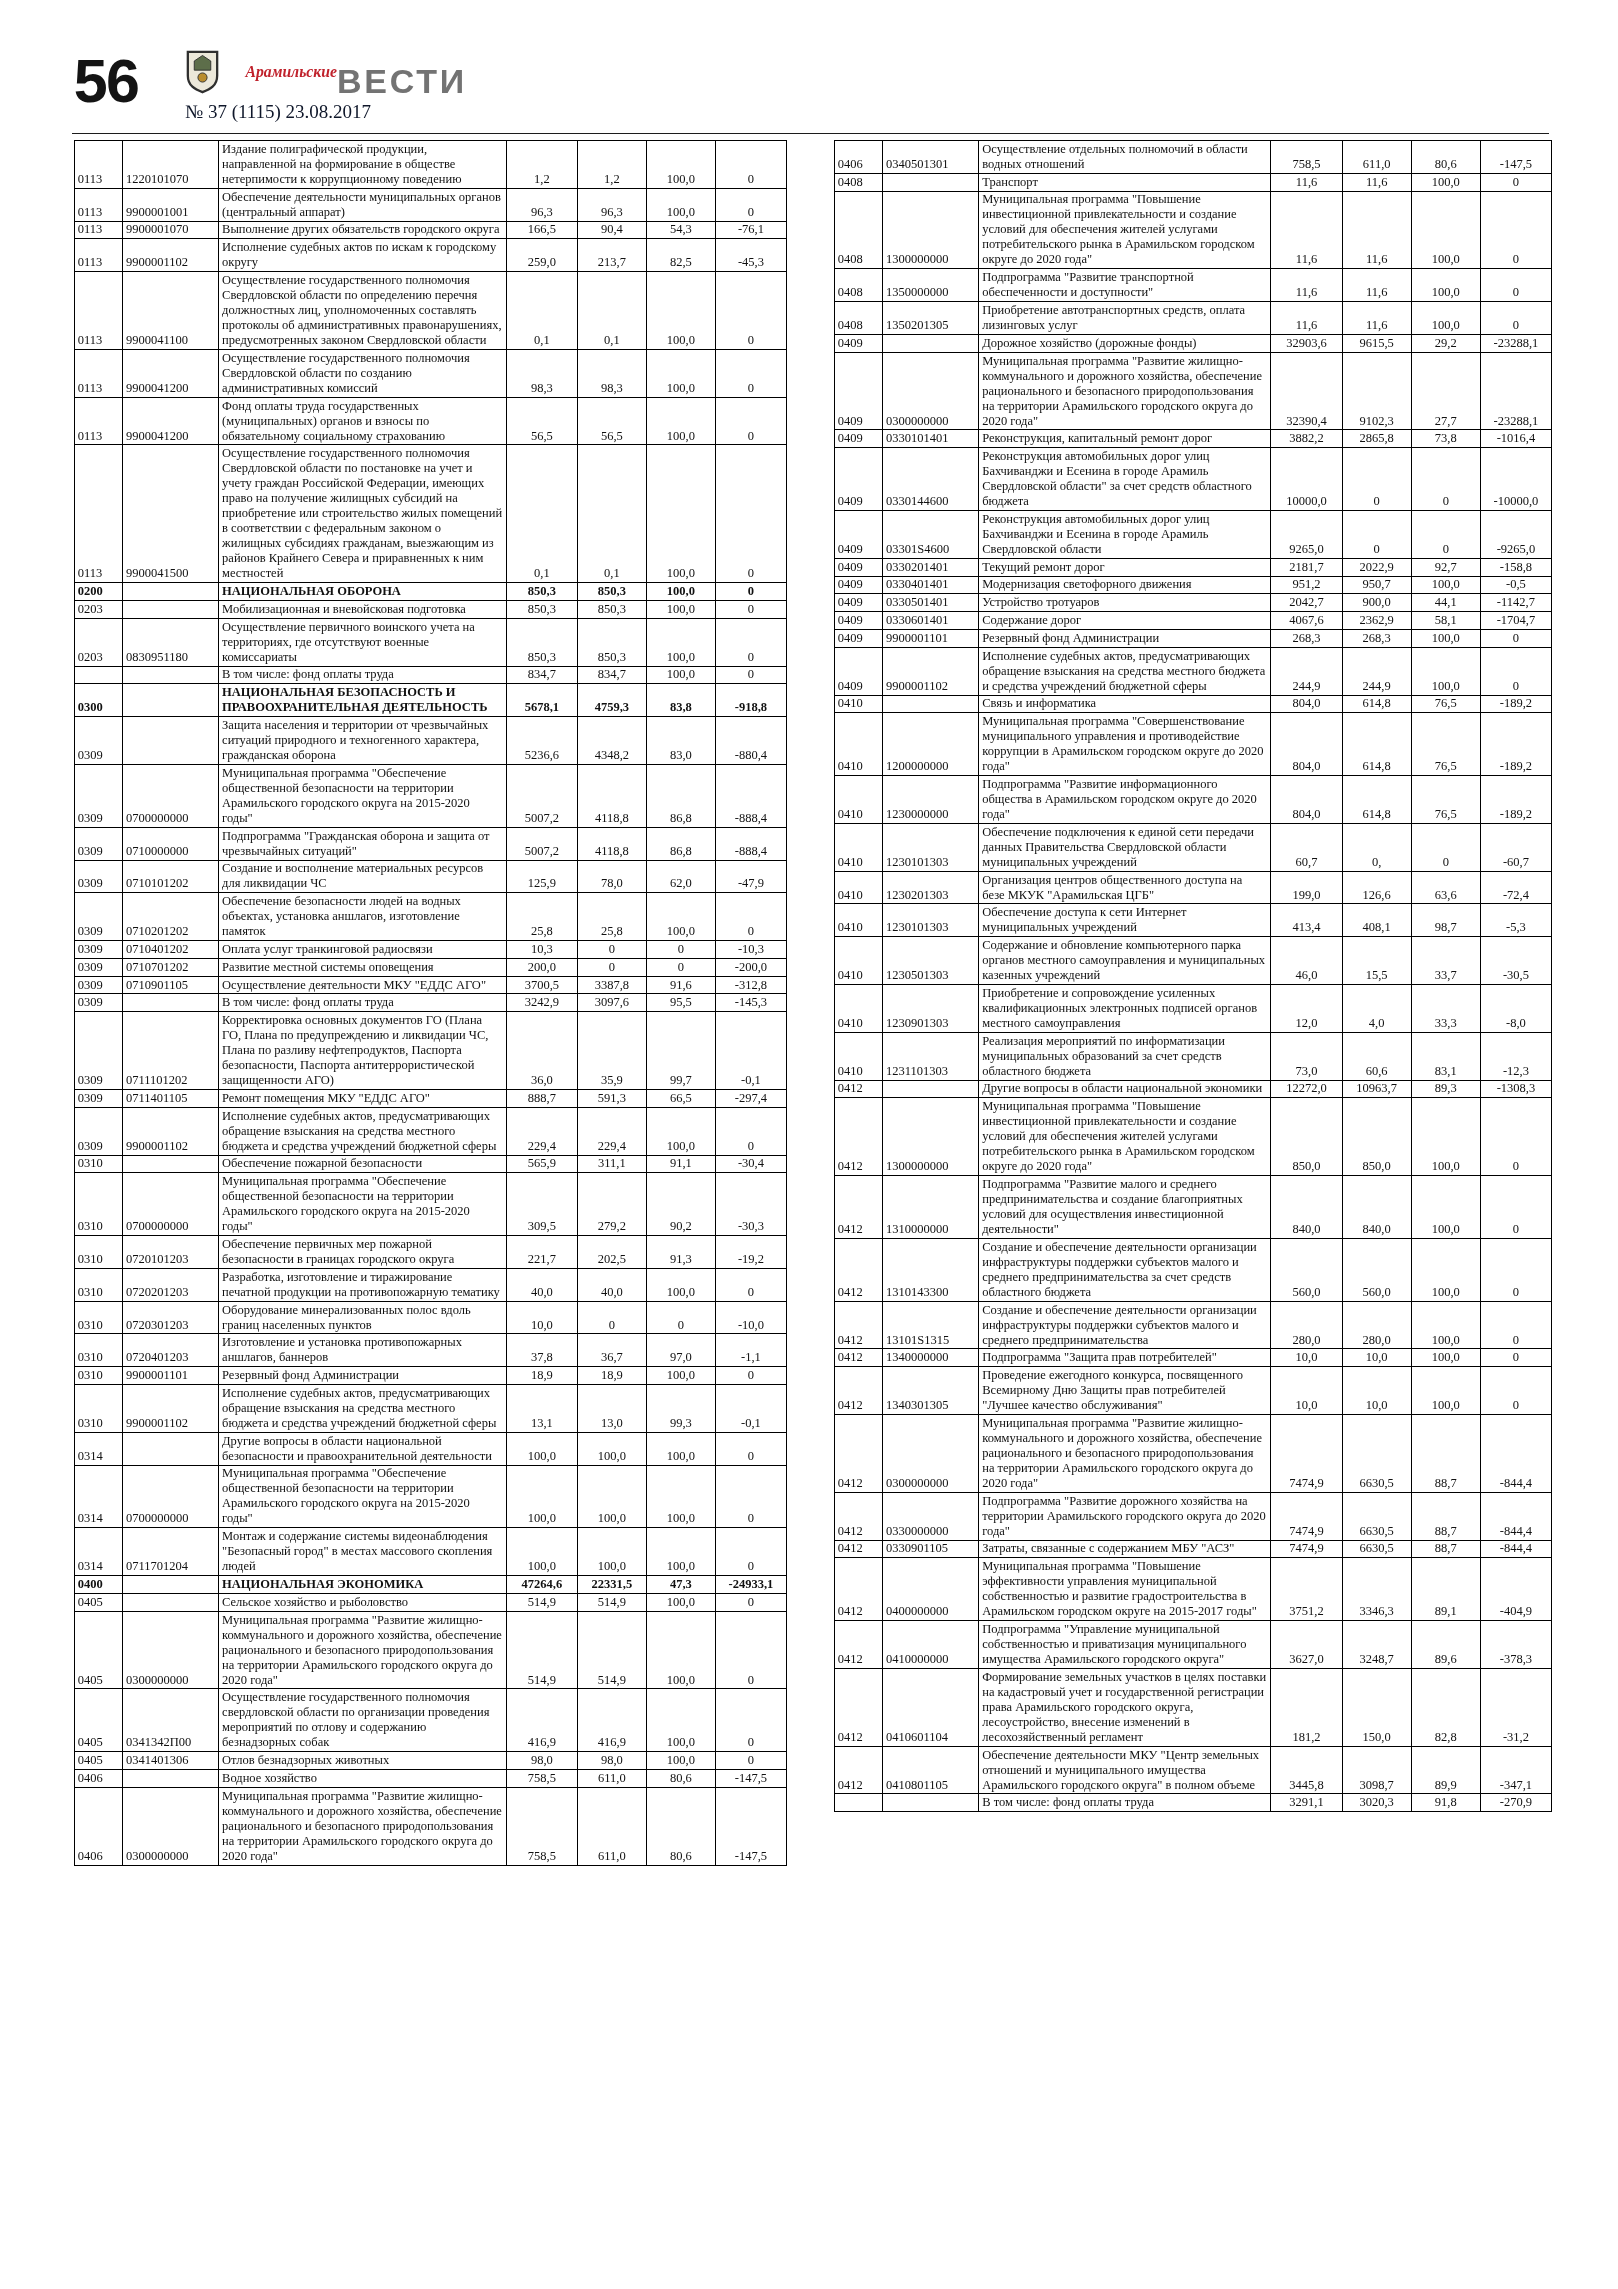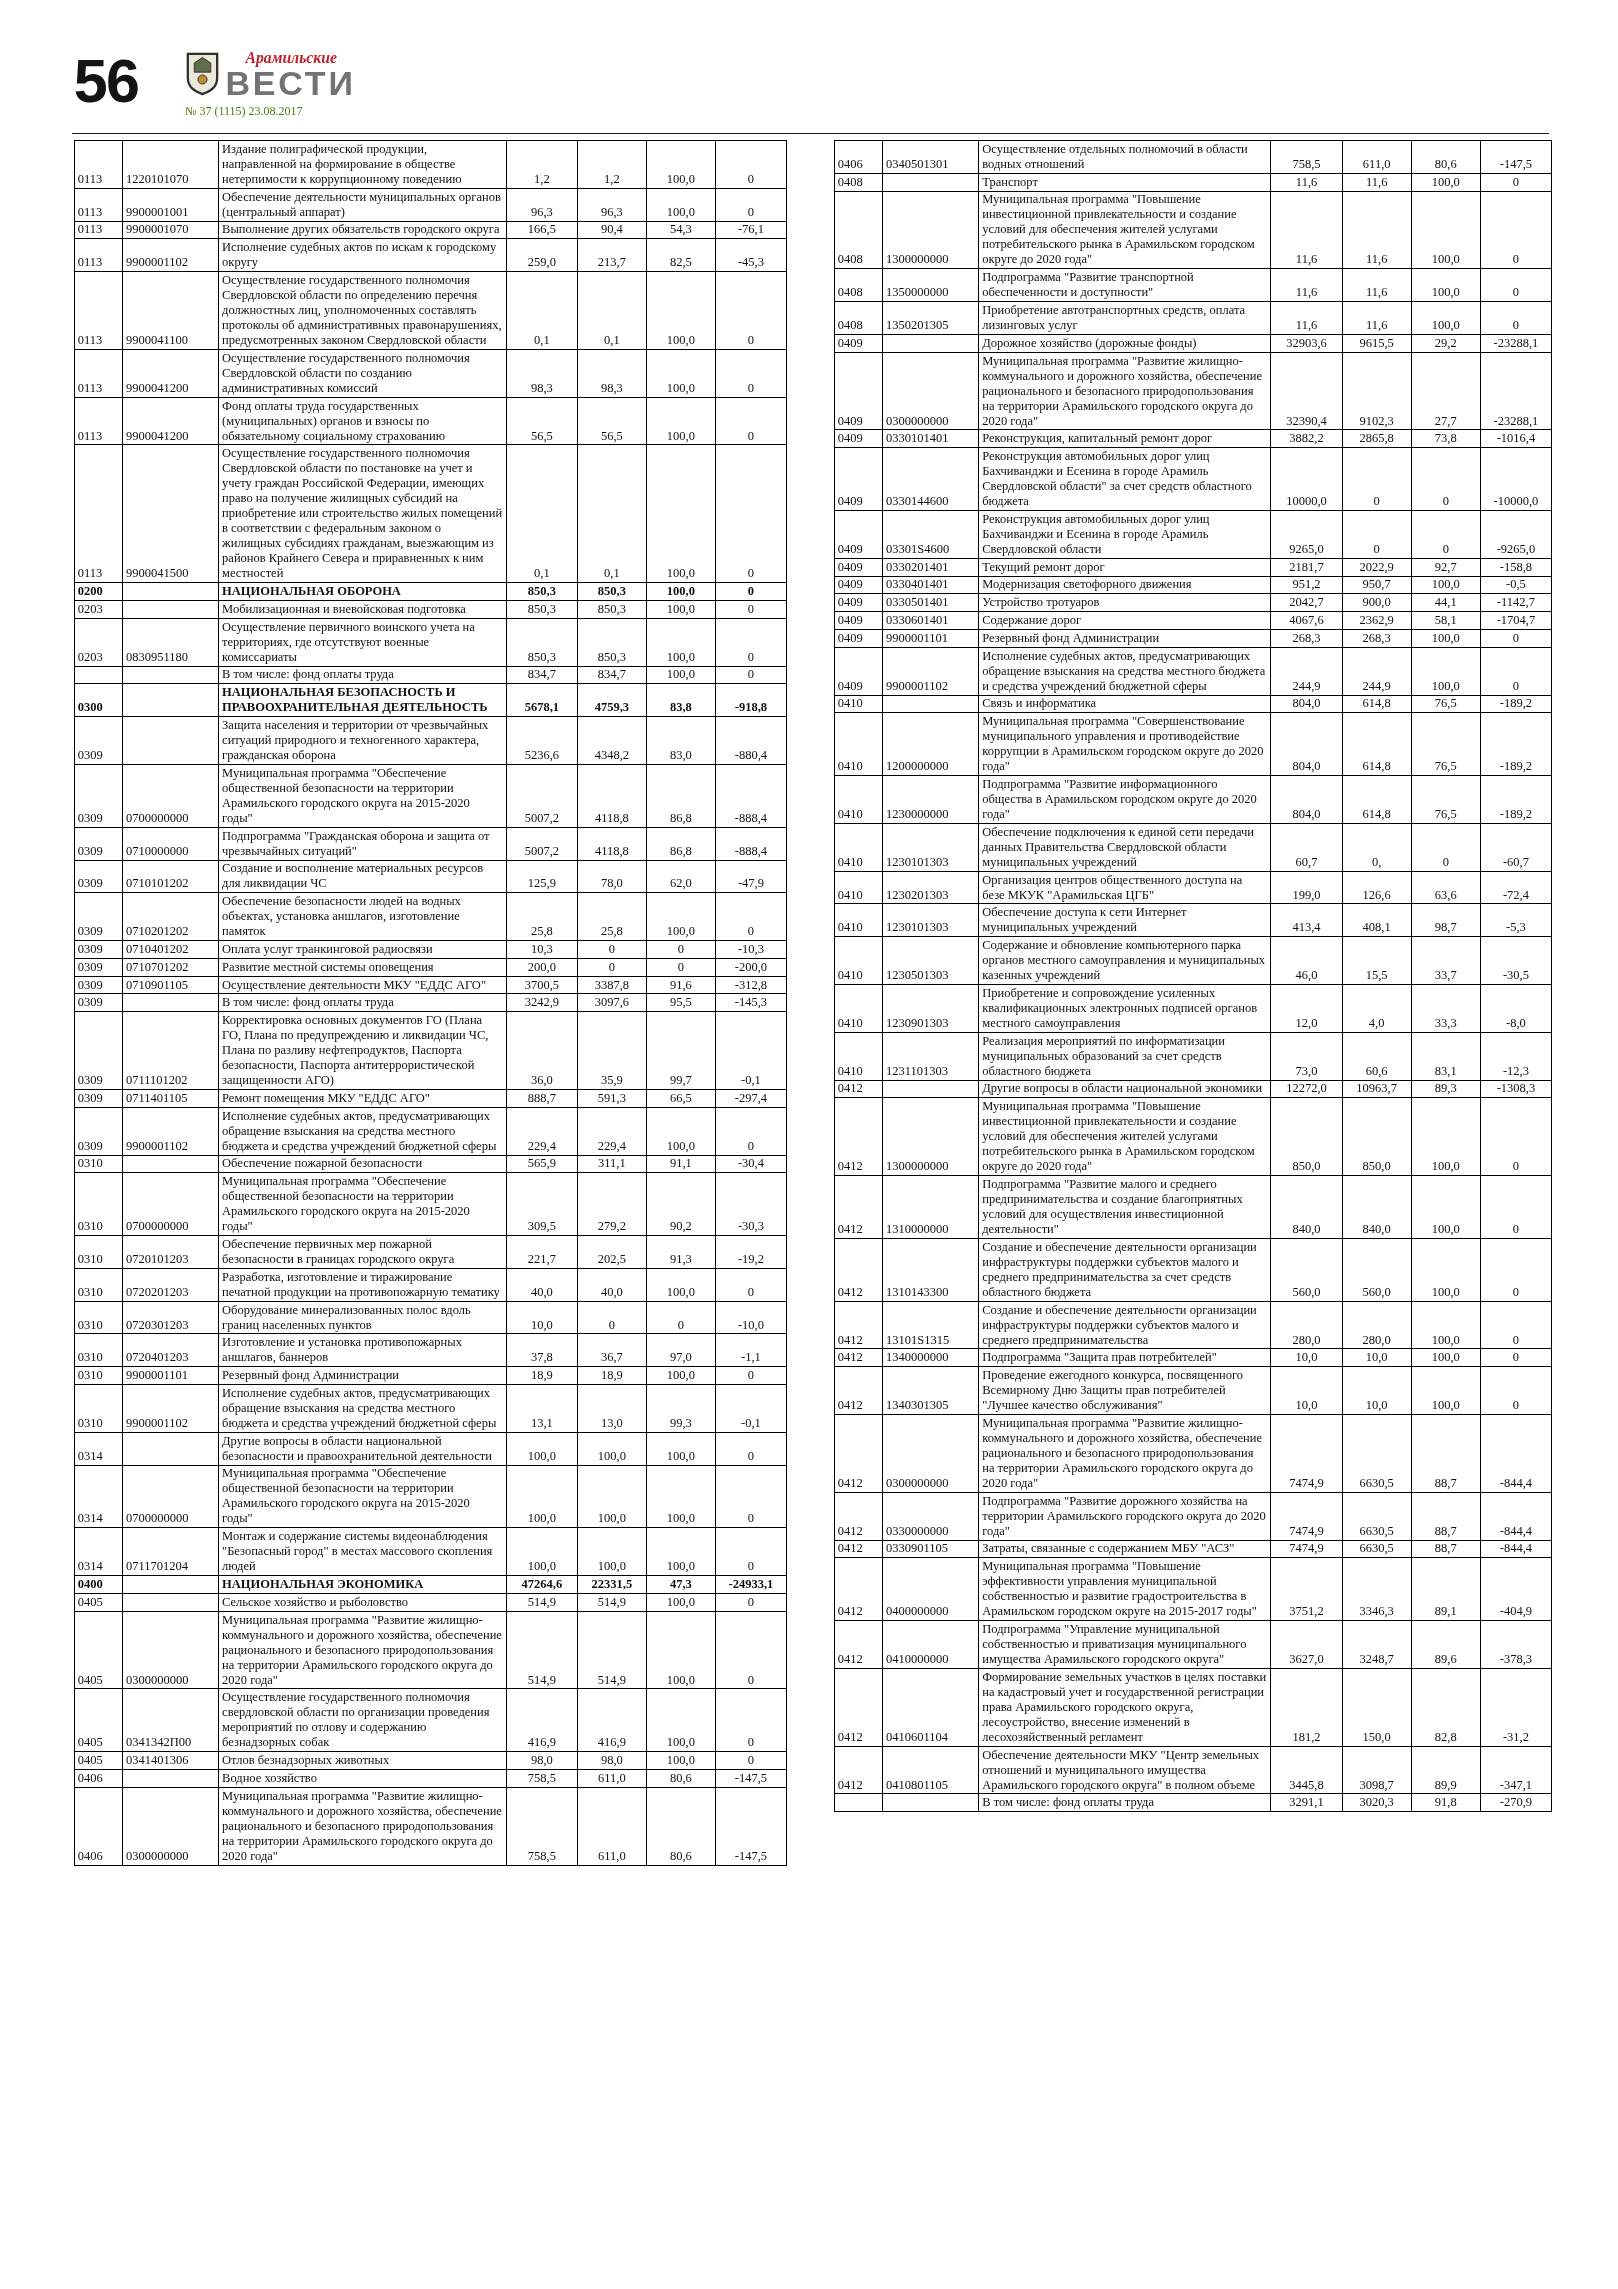--- a/index.html
+++ b/index.html
@@ -6,26 +6,26 @@
   .page{position:relative;width:1619px;height:2290px;background:#ffffff;overflow:hidden;
         font-family:"Liberation Serif", serif;color:#111;text-decoration:underline;}
   
   .header{position:absolute;left:72px;top:44px;width:1477px;height:89px;
           border-bottom:1.8px solid #1c1c1c;}
   .pagenum{position:absolute;left:1.8px;top:1.8px;font-family:"Liberation Sans",sans-serif;
            font-weight:bold;font-size:61px;letter-spacing:-1.8px;color:#141414;}
   .brand{position:absolute;left:113px;top:5.5px;}
   .brand-row{display:flex;align-items:flex-end;}
   .crest{display:inline-block;margin-right:5.5px;}
-  .brand-text{display:flex;flex-direction:column;line-height:1;}
+  .brand-text{display:flex;flex-direction:row;line-height:1;}
   .brand-top{color:#c0222c;font-style:italic;font-weight:bold;font-size:15.7px;
              margin-left:20px;margin-bottom:0.9px;}
   .brand-main{color:#737373;font-family:"Liberation Sans",sans-serif;font-weight:bold;
               font-size:34px;letter-spacing:2.8px;}
-  .issue{font-size:12px;margin-top:3.7px;color:#4d7c0f;}
+  .issue{font-size:19px;margin-top:3.7px;color:#0f172a;}
   .section-title{position:absolute;left:395px;top:-5.5px;font-family:"DejaVu Serif",serif;
                  font-style:italic;font-size:70px;color:#161616;}
   
   .col{position:absolute;top:140px;}
   .col-left{left:74px;width:713px;}
   .col-right{left:834px;width:718px;}
   table.budget{width:100%;border-collapse:collapse;table-layout:fixed;
                font-size:12.5px;line-height:1.2;}
   table.budget td{border:0.9px solid #000;padding:0.9px 2.8px;vertical-align:bottom;
                   overflow:hidden;word-wrap:break-word;}

